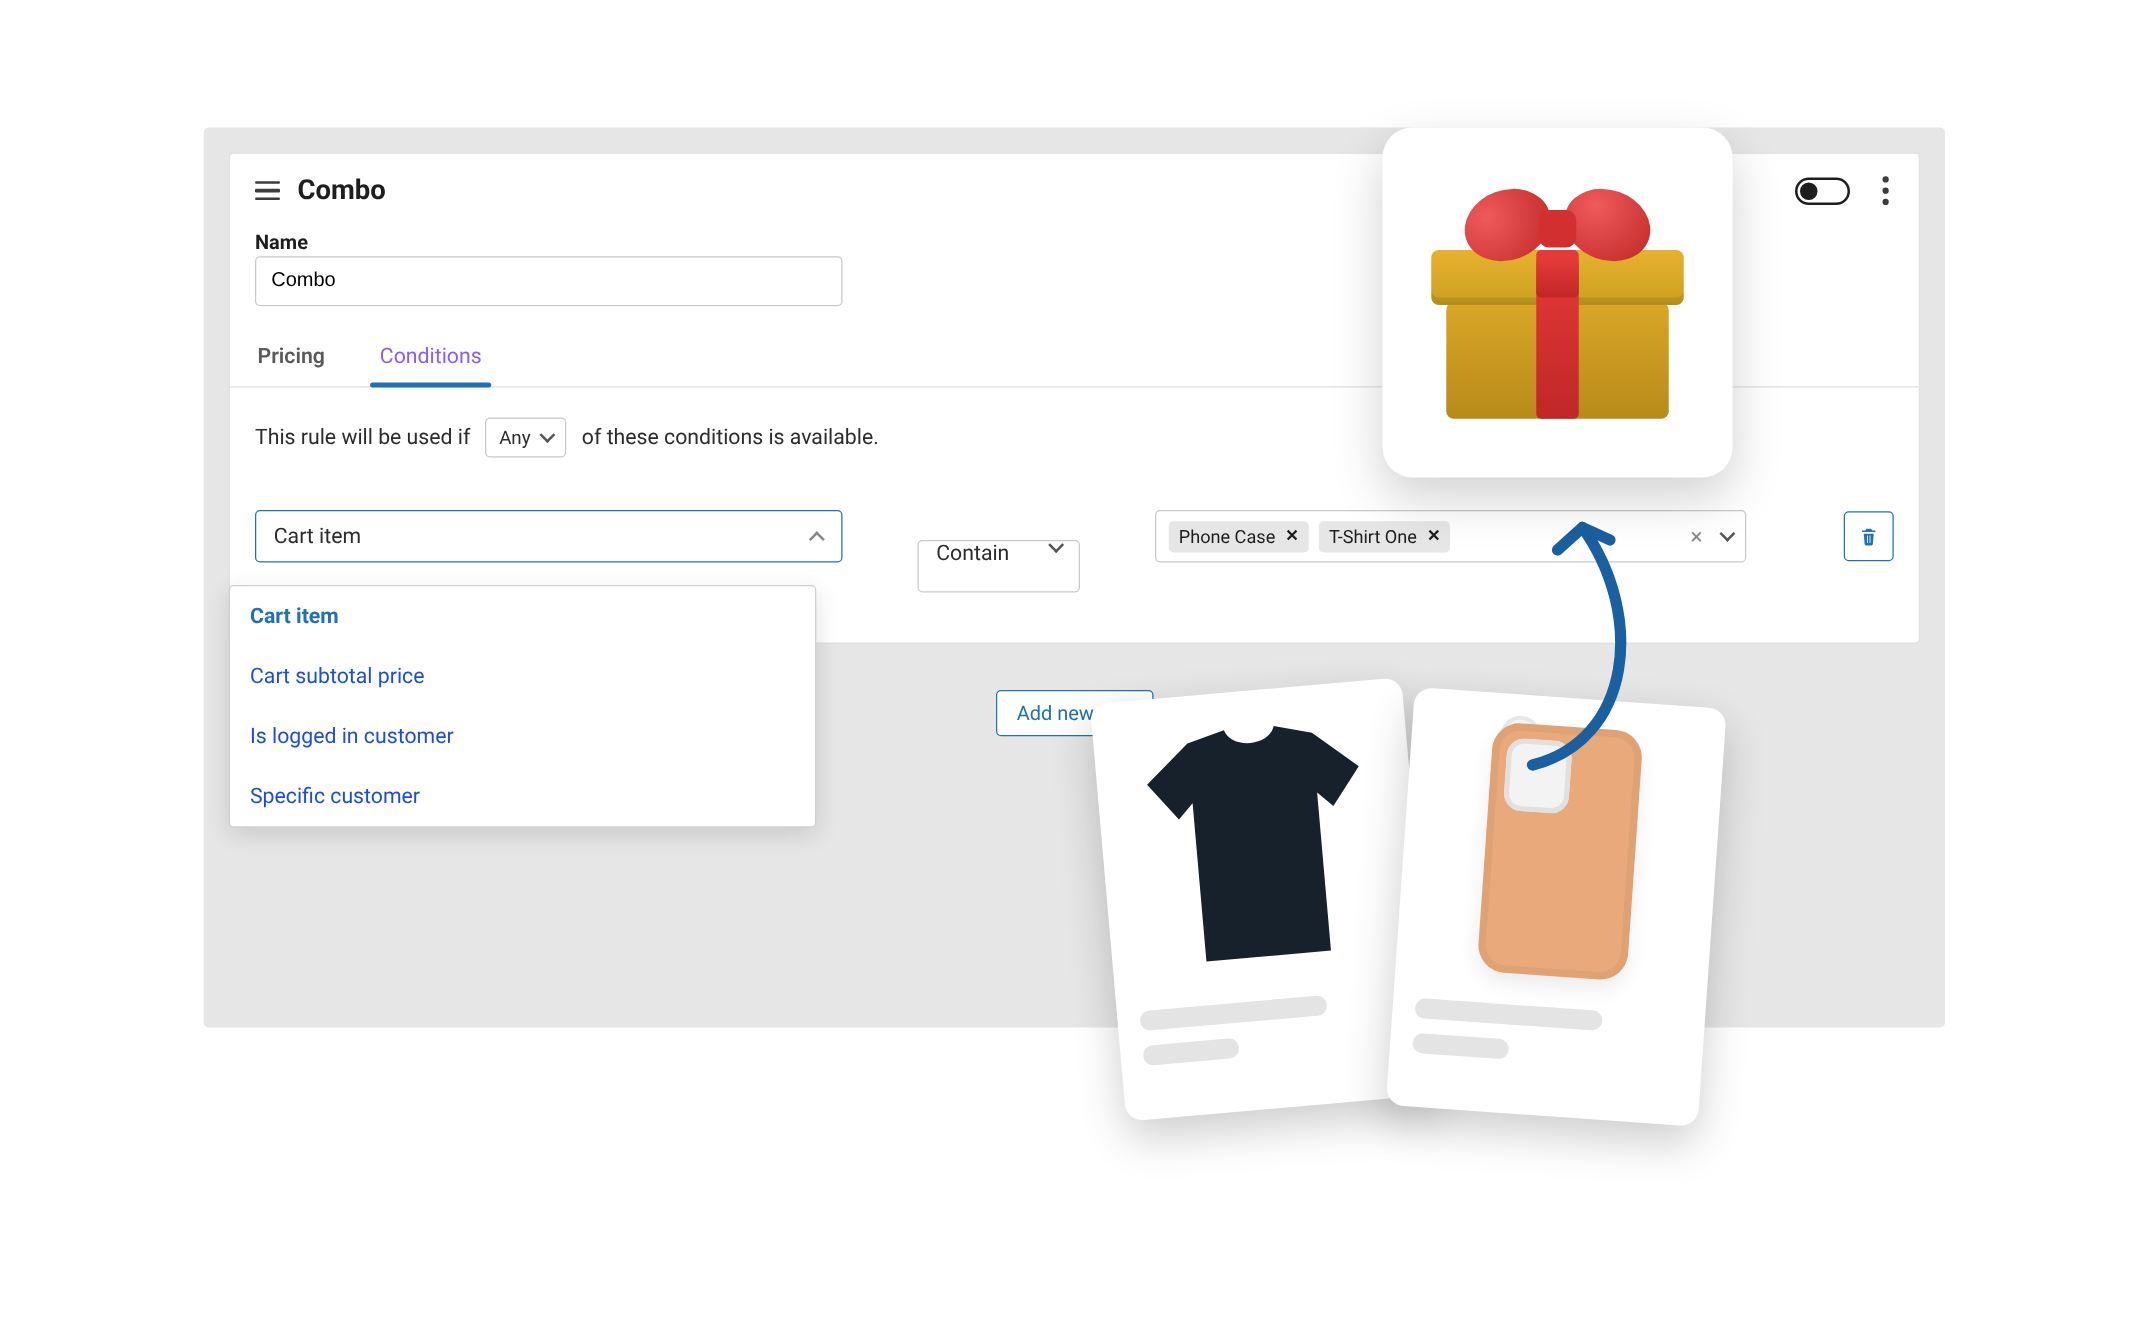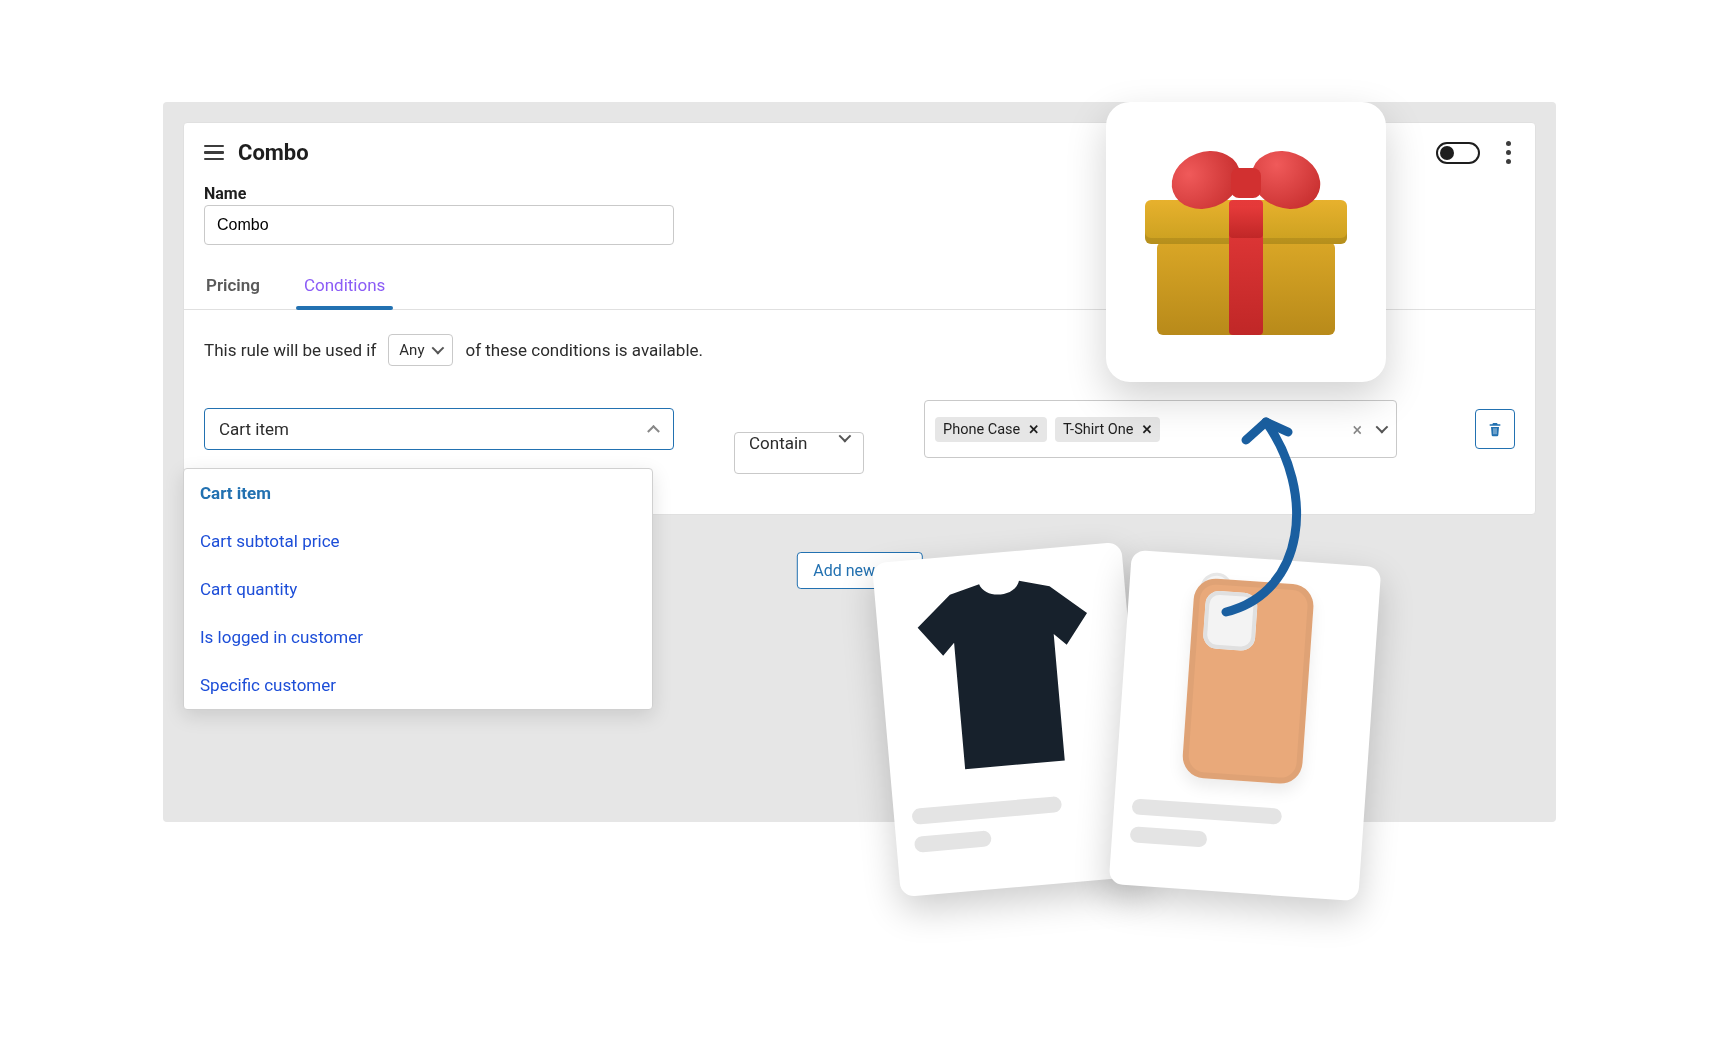--- a/index.html
+++ b/index.html
@@ -211,21 +211,21 @@
     align-items: flex-start;
     padding: 0 14px;
     font-size: 17px;
     color: #2c2c2c;
     cursor: pointer;
     margin-top: 48px;
   }
   .tag-box {
     flex: 1;
     min-width: 420px;
-    height: 58px;
+    height: 42px;
     border: 1px solid #c9c9c9;
     border-radius: 4px;
     display: flex;
     align-items: center;
     padding: 0 10px;
     gap: 8px;
   }
   .chip {
     background: #e6e6e6;
     border-radius: 4px;
@@ -549,21 +549,20 @@
             <path d="M9 3h6l1 2h4v2H4V5h4l1-2zM6 9h12l-1 12a2 2 0 0 1-2 2H9a2 2 0 0 1-2-2L6 9zm4 2v9h1v-9h-1zm3 0v9h1v-9h-1z"></path>
           </svg>
       </div>
     </div>
 
   </div>
 
   <div class="dropdown">
     <div class="opt selected">Cart item</div>
     <div class="opt">Cart subtotal price</div>
-    <div class="opt">Cart quantity</div>
     <div class="opt">Is logged in customer</div>
     <div class="opt">Specific customer</div>
   </div>
 
   <div class="add-rule">Add new rule</div>
 
   <div class="gift-card">
     <div class="gift-box">
       <div class="gift-body"></div>
       <div class="gift-lid"></div>

